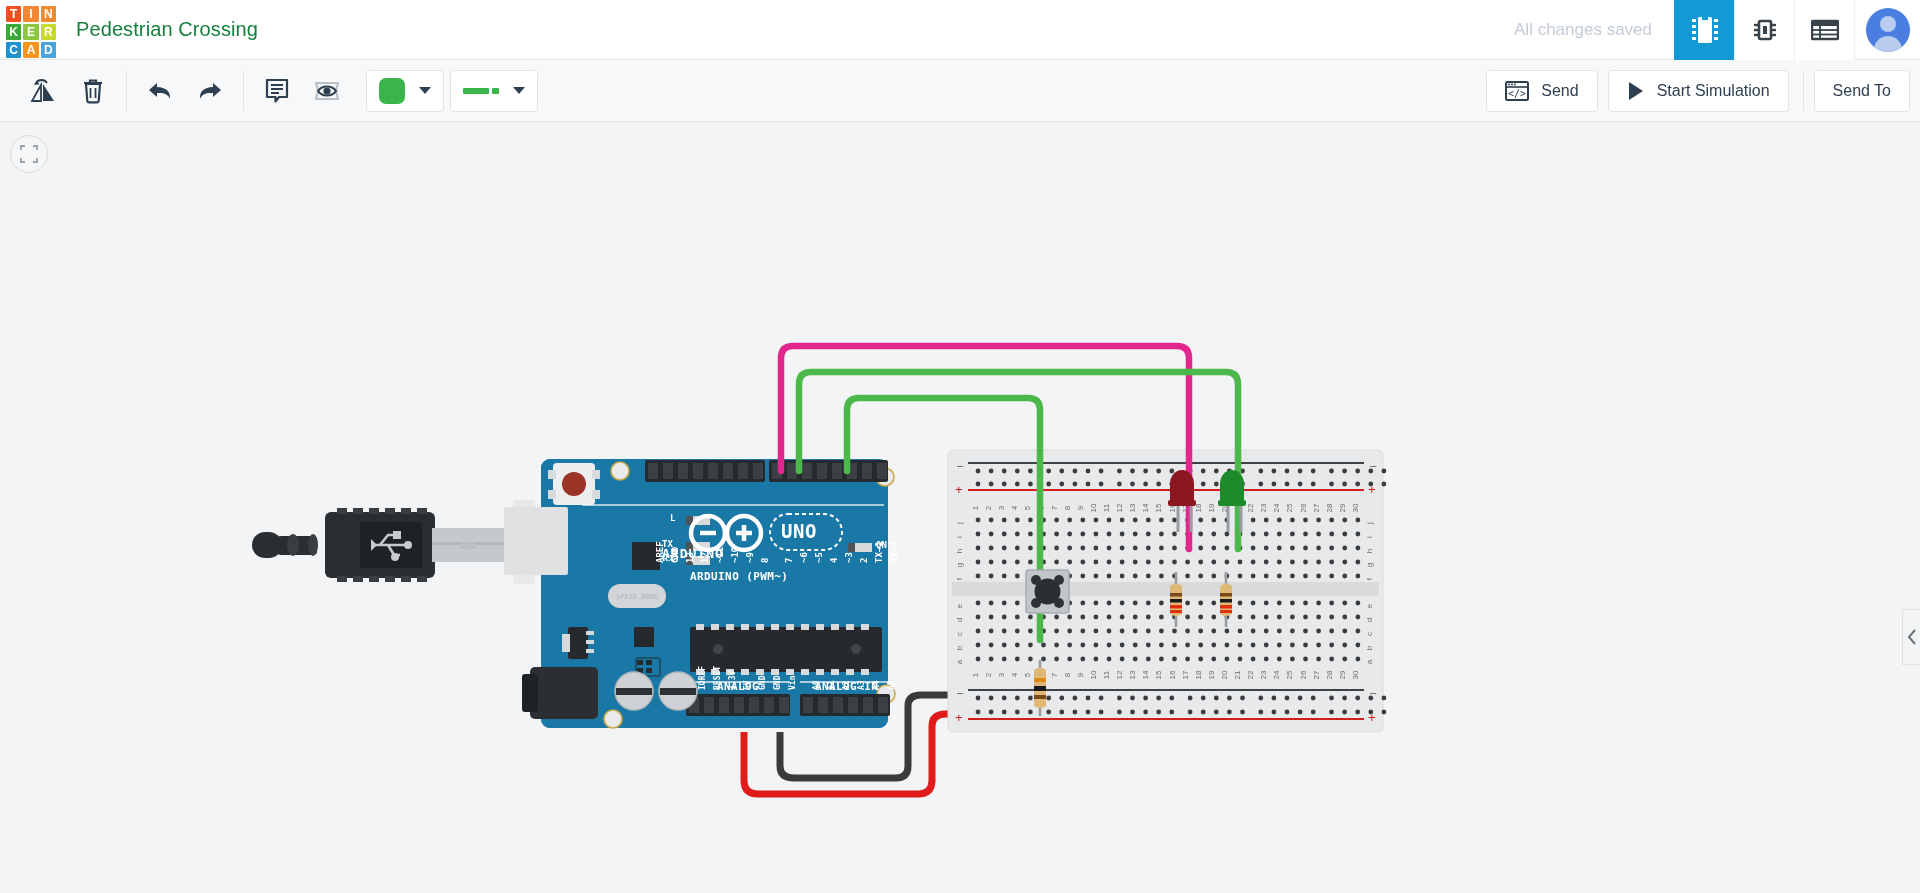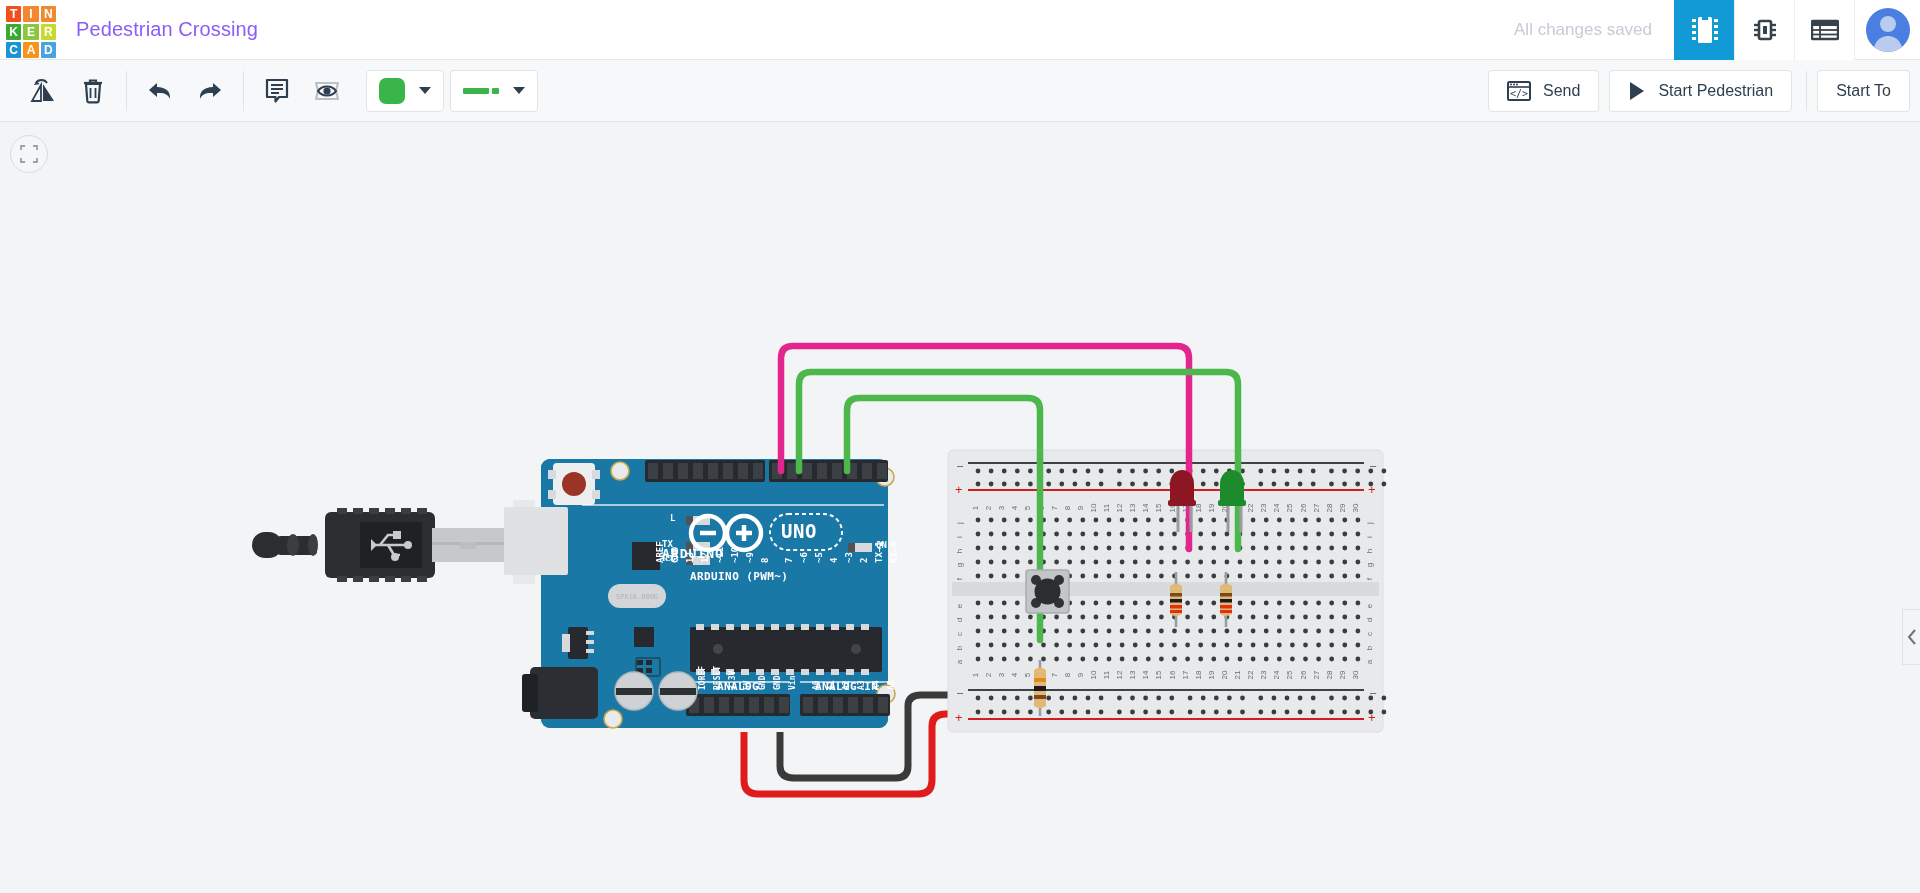--- a/index.html
+++ b/index.html
@@ -16,21 +16,21 @@
   }
   .logo { width: 56px; height: 56px; display: grid;
     grid-template-columns: repeat(3,1fr); grid-template-rows: repeat(3,1fr);
     gap: 2px; padding: 4px 0 0 6px; flex: none; }
   .logo i {
     display: flex; align-items: center; justify-content: center;
     color: #fff; font-weight: bold; font-size: 12px; font-style: normal;
     border-radius: 1px; line-height: 1;
   }
   .doc-title {
-    margin-left: 20px; font-size: 20px; color: #8b5cf6; font-weight: 400;
+    margin-left: 20px; font-size: 20px; color: #15803d; font-weight: 400;
     letter-spacing: .1px;
   }
   .header-right { margin-left: auto; display: flex; align-items: center; height: 60px; }
   .save-status { display:flex; align-items:center; padding: 0 22px; color:#c5ccd6; font-size:17px; }
   .hdr-btn {
     width: 60px; height: 60px; display: flex; align-items: center; justify-content: center;
     border-left: 1px solid #eceef0; background: #fff;
   }
   .hdr-btn.active { background: #129ad7; border-left-color: #129ad7; }
   .avatar-wrap { width: 66px; height: 60px; display:flex; align-items:center; justify-content:center;
@@ -249,25 +249,25 @@
             <circle cx="10" cy="3.5" r="1"></circle>
           </g>
         <text x="12" y="16" font-size="10" font-family="DejaVu Sans Mono, monospace" fill="#2d3f50" text-anchor="middle">&lt;/&gt;</text>
       </svg>
       <span>Send</span>
     </div>
     <div class="tbtn">
       <svg width="18" height="20" viewBox="0 0 18 20">
         <path d="M2 1 L16 10 L2 19 Z" fill="#2d3f50"></path>
       </svg>
-      <span>Start Pedestrian</span>
+      <span>Start Simulation</span>
     </div>
     <div class="vsep"></div>
     <div class="tbtn">
-      <span>Start To</span>
+      <span>Send To</span>
     </div>
   </div>
 </div>
 
 <div class="canvas">
 
   <div class="fitbtn">
     <svg width="18" height="18" viewBox="0 0 18 18">
       <g fill="none" stroke="#9aa2a8" stroke-width="1.8">
         <path d="M1 5 V1 H5"></path>

